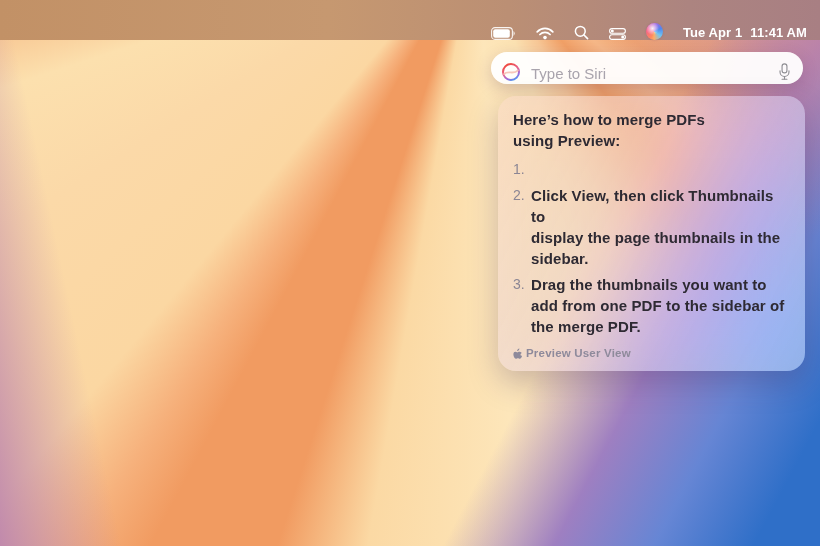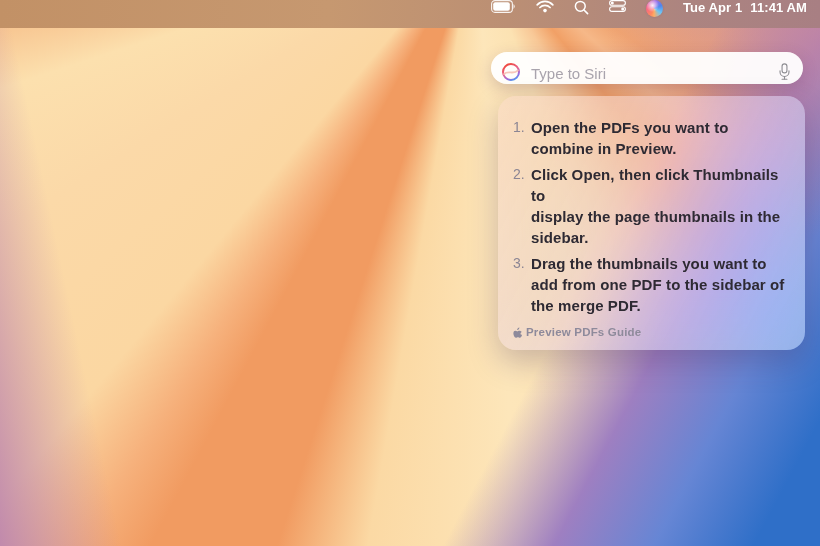--- a/index.html
+++ b/index.html
@@ -29,23 +29,23 @@
         #f19b61 208deg,
         #f6b17c 213deg,
         #fbd7a2 220deg,
         #fbd9a8 238deg,
         #fce0ae 252deg,
         #f3ab74 266deg,
         #f3ab74 360deg);
   }
   
   .menubar{
-    position:absolute;top:0;left:0;right:0;height:28px;
+    position:absolute;top:0;left:0;right:0;height:40px;
     background:linear-gradient(90deg,#c29166 0%,#c69870 40%,#bb8f74 62%,#ac8480 84%,#a87f83 100%);
-    display:flex;align-items:flex-start;justify-content:flex-end;
+    display:flex;align-items:flex-end;justify-content:flex-end;
     padding-right:13px;box-sizing:border-box;gap:20px;
     color:#fff;
   }
   .menubar svg{display:block;}
   .mb-item{display:flex;align-items:center;}
   .siri-orb{
     width:17px;height:17px;border-radius:50%;
     background:
       radial-gradient(circle at 38% 32%, rgba(255,255,255,0.9) 0%, rgba(255,255,255,0) 42%),
       conic-gradient(from 210deg at 50% 50%, #ff8a5f, #f65b8f 80deg, #a06ae8 160deg, #4f86ee 215deg, #6fc5f2 275deg, #ffac63 335deg, #ff8a5f 360deg);
@@ -160,42 +160,42 @@
       <svg width="13" height="18" viewBox="0 0 16 22">
         <rect x="5" y="1" width="6" height="11" rx="3" fill="none" stroke="#8e8e93" stroke-width="1.4"></rect>
         <path d="M2.5 9.5 v1.5 a5.5 5.5 0 0 0 11 0 V9.5" fill="none" stroke="#8e8e93" stroke-width="1.4" stroke-linecap="round"></path>
         <line x1="8" y1="16.7" x2="8" y2="19.6" stroke="#8e8e93" stroke-width="1.4" stroke-linecap="round"></line>
         <line x1="5" y1="19.9" x2="11" y2="19.9" stroke="#8e8e93" stroke-width="1.4" stroke-linecap="round"></line>
       </svg>
     </span>
   </div>
 
   <div class="siri-card">
+    <div class="card-title">Here’s how to merge PDFs
+using Preview:</div>
     <ol class="steps">
       <li class="step">
         <span class="step-num">1.</span>
-        <span class="step-text">Open the PDFs you want to
-combine in Preview.</span>
       </li>
       <li class="step">
         <span class="step-num">2.</span>
-        <span class="step-text">Click Open, then click Thumbnails to
+        <span class="step-text">Click View, then click Thumbnails to
 display the page thumbnails in the
 sidebar.</span>
       </li>
       <li class="step">
         <span class="step-num">3.</span>
         <span class="step-text">Drag the thumbnails you want to
 add from one PDF to the sidebar of
 the merge PDF.</span>
       </li>
     </ol>
     <div class="source-link">
       <span>
         <svg width="9" height="11" viewBox="0 0 12 14">
           <path fill="#8e8a9b" d="M9.9 9.4c0-2 1.6-2.9 1.7-3-1-1.4-2.4-1.6-2.9-1.6-1.2-.1-2.4.7-3 .7-.6 0-1.6-.7-2.6-.7C1.8 4.8.5 5.9.5 8.1c0 1.3.3 2.7 1 4 .6 1.1 1.5 2 2.5 1.9.9 0 1.3-.6 2.5-.6s1.5.6 2.6.6c1.1 0 1.8-1.1 2.4-2.3.4-.8.6-1.3.6-1.4-.1 0-2.2-.8-2.2-.9zM7.7 2.7c.5-.6.9-1.5.8-2.4-.8 0-1.7.5-2.3 1.2-.5.6-.9 1.4-.8 2.3.9.1 1.8-.5 2.3-1.1z"></path>
         </svg>
       </span>
-      <span>Preview PDFs Guide</span>
+      <span>Preview User View</span>
     </div>
   </div>
 
 </div>
 
 </body></html>

